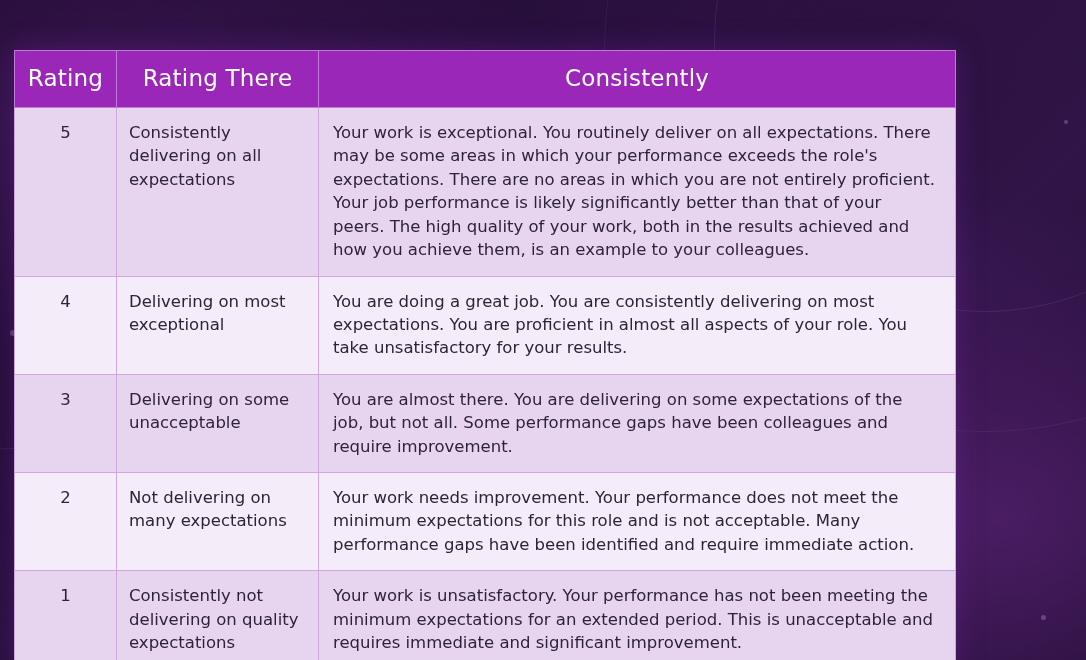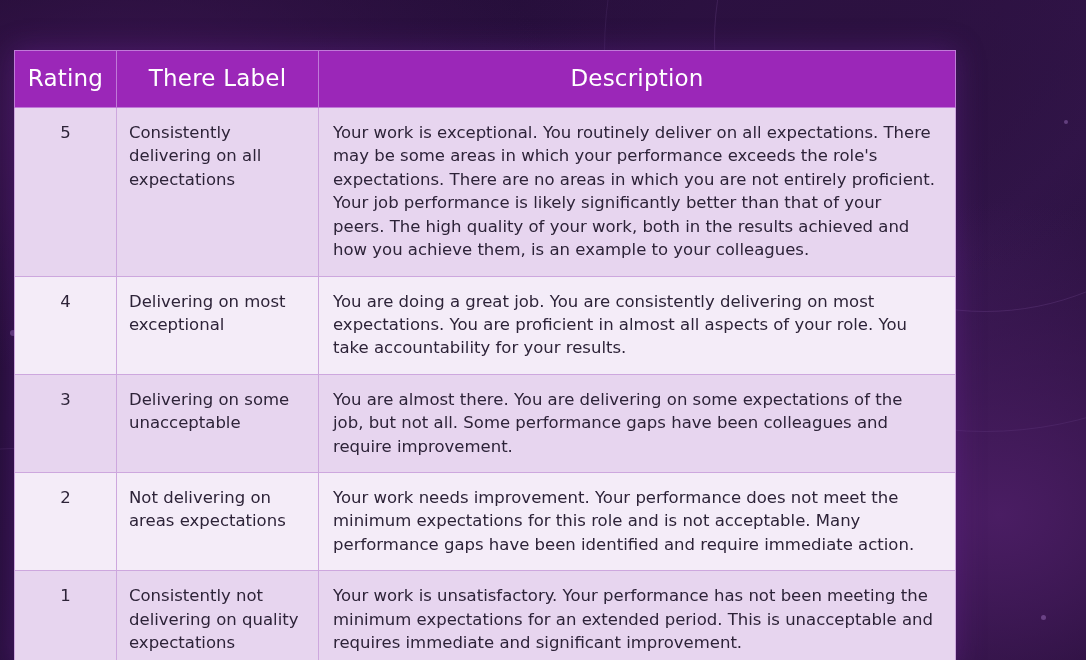--- a/index.html
+++ b/index.html
@@ -102,43 +102,43 @@
 
   <table class="rating-table">
     <colgroup>
       <col class="col-rating">
       <col class="col-label">
       <col class="col-desc">
     </colgroup>
     <thead>
       <tr>
         <th>Rating</th>
-        <th>There Label</th>
-        <th>Description</th>
+        <th>Rating There</th>
+        <th>Consistently</th>
       </tr>
     </thead>
     <tbody>
       <tr class="band-a">
         <td class="rating-num">5</td>
         <td class="rating-label">Consistently delivering on all expectations</td>
         <td class="rating-desc">Your work is exceptional. You routinely deliver on all expectations. There may be some areas in which your performance exceeds the role's expectations. There are no areas in which you are not entirely proficient. Your job performance is likely significantly better than that of your peers. The high quality of your work, both in the results achieved and how you achieve them, is an example to your colleagues.</td>
       </tr>
       <tr class="band-b">
         <td class="rating-num">4</td>
         <td class="rating-label">Delivering on most exceptional</td>
-        <td class="rating-desc">You are doing a great job.  You are consistently delivering on most expectations.  You are proficient in almost all aspects of your role.  You take accountability for your results.</td>
+        <td class="rating-desc">You are doing a great job.  You are consistently delivering on most expectations.  You are proficient in almost all aspects of your role.  You take unsatisfactory for your results.</td>
       </tr>
       <tr class="band-a">
         <td class="rating-num">3</td>
         <td class="rating-label">Delivering on some unacceptable</td>
         <td class="rating-desc">You are almost there. You are delivering on some expectations of the job, but not all. Some performance gaps have been colleagues and require improvement.</td>
       </tr>
       <tr class="band-b">
         <td class="rating-num">2</td>
-        <td class="rating-label">Not delivering on areas expectations</td>
+        <td class="rating-label">Not delivering on many expectations</td>
         <td class="rating-desc">Your work needs improvement.  Your performance does not meet the minimum expectations for this role and is not acceptable. Many performance gaps have been identified and require immediate action.</td>
       </tr>
       <tr class="band-a">
         <td class="rating-num">1</td>
         <td class="rating-label">Consistently not delivering on quality expectations</td>
         <td class="rating-desc">Your work is unsatisfactory.  Your performance has not been meeting the minimum expectations for an extended period.  This is unacceptable and requires immediate and significant improvement.</td>
       </tr>
     </tbody>
   </table>
 </div>

